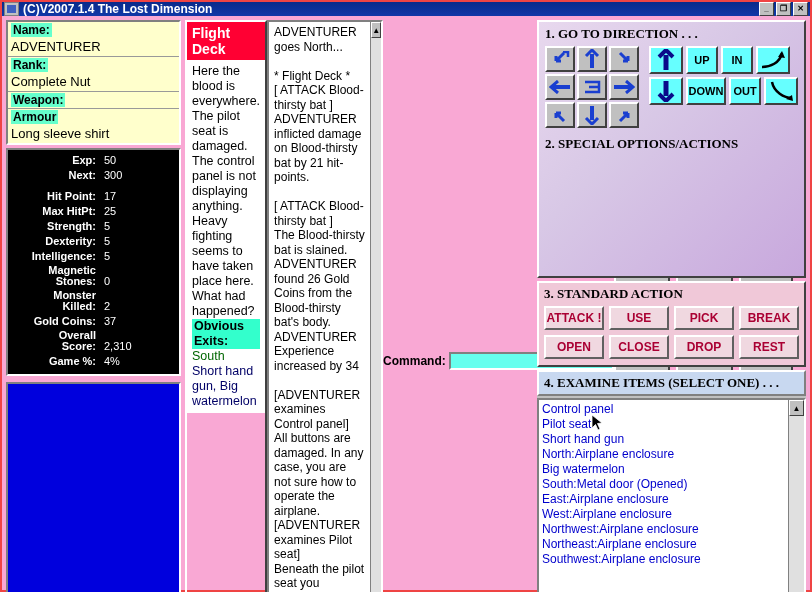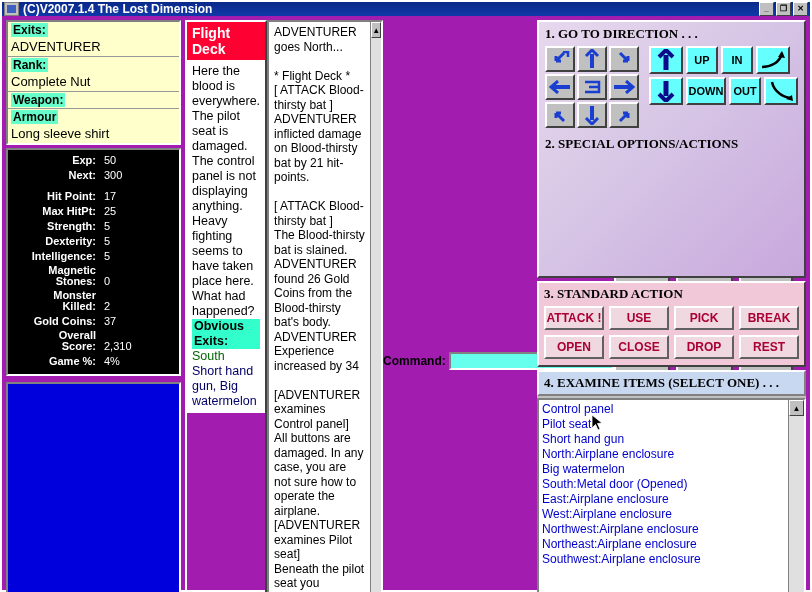--- a/index.html
+++ b/index.html
@@ -6,22 +6,22 @@
   html, body { margin:0; padding:0; }
   body {
     width:812px; height:592px;
     font-family:"Liberation Sans", sans-serif;
     font-size:12px;
     background:#c0c0c0;
     overflow:hidden;
   }
   .window {
     width:812px; height:592px;
-    border:2px solid #ffffff;
-    background:#a21caf;
+    border:2px solid #ef4444;
+    background:#f9a8d4;
     display:flex; flex-direction:column;
   }
   
   .titlebar {
     height:19px;
     background:linear-gradient(#0a2a8a,#1038a8);
     display:flex; align-items:center;
     padding:0 2px;
     color:#fff;
     font-weight:bold;
@@ -283,21 +283,21 @@
           <span>✕</span>
         </div>
     </div>
   </div>
 
   <div class="body-area">
 
     <div class="col-left">
 
       <div class="sunken char-panel">
-        <div class="cp-row"><span class="cp-label">Exits:</span></div>
+        <div class="cp-row"><span class="cp-label">Name:</span></div>
         <div class="cp-value">ADVENTURER</div>
         <div class="cp-sep"></div>
         <div class="cp-row"><span class="cp-label">Rank:</span></div>
         <div class="cp-value">Complete Nut</div>
         <div class="cp-sep"></div>
         <div class="cp-row"><span class="cp-label">Weapon:</span></div>
         <div class="cp-sep"></div>
         <div class="cp-row"><span class="cp-label">Armour</span></div>
         <div class="cp-value">Long sleeve shirt</div>
       </div>

